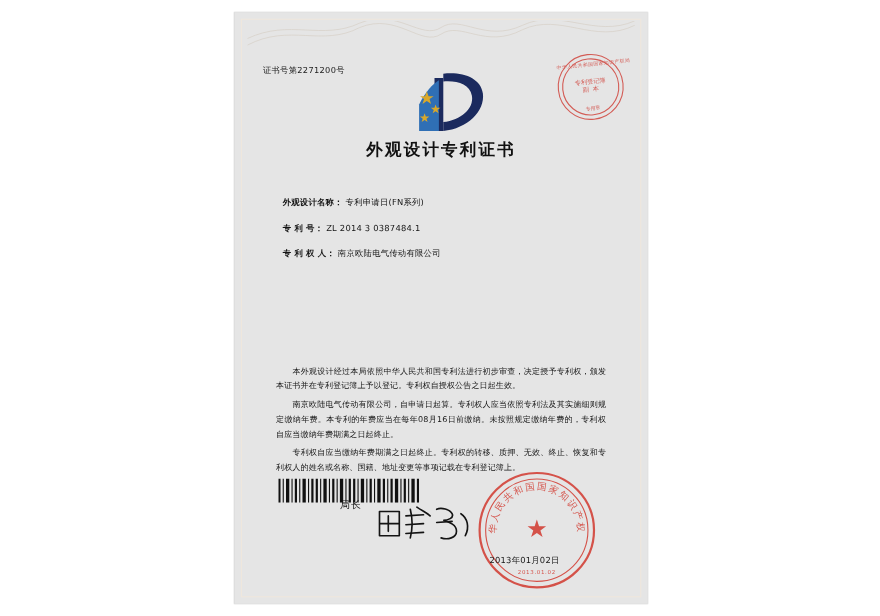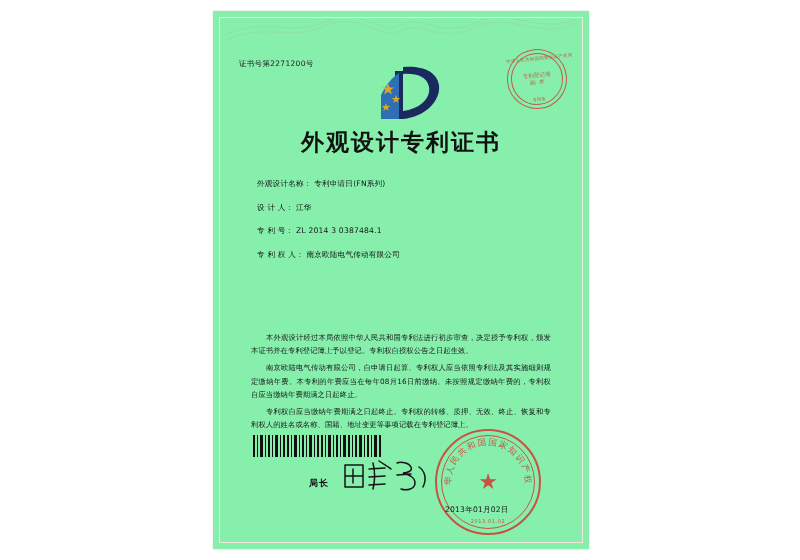--- a/index.html
+++ b/index.html
@@ -19,21 +19,21 @@
     height: 560px;
     background: #ffffff;
   }
   
   .cert {
     position: absolute;
     left: 213px;
     top: 11px;
     width: 376px;
     height: 538px;
-    background: #86efac;
+    background: #e5e5e5;
     box-shadow: 0 0 1px rgba(0,0,0,0.25);
     overflow: hidden;
   }
   .cert-inner {
     position: absolute;
     inset: 0;
     padding: 0;
   }
   
   .cert-border {
@@ -118,41 +118,42 @@
     top: 50px;
     width: 72px;
     height: 62px;
   }
   .title {
     position: absolute;
     left: 0;
     top: 116px;
     width: 376px;
     text-align: center;
-    font-size: 23px;
+    font-size: 15px;
     font-weight: bold;
     letter-spacing: 2px;
     color: #111;
     font-family: "DejaVu Sans", sans-serif;
   }
   .fields {
     position: absolute;
     left: 44px;
     top: 168px;
     width: 300px;
   }
   .field {
     font-size: 7.6px;
     color: #141414;
     margin-bottom: 13.5px;
     letter-spacing: 0.2px;
     white-space: nowrap;
   }
   .field .label {
     display: inline;
+    font-weight: bold;
   }
   .field .value {
     display: inline;
   }
   .body-text {
     position: absolute;
     left: 38px;
     top: 320px;
     width: 300px;
     font-size: 7.3px;
@@ -174,25 +175,24 @@
     height: 22px;
   }
   .barcode .bars {
     width: 100%;
     height: 100%;
   }
   
   .director-label {
     position: absolute;
     left: 96px;
-    top: 466px;
+    top: 442px;
     font-size: 9px;
     color: #111;
     letter-spacing: 1px;
-    font-weight: bold;
   }
   .signature {
     position: absolute;
     left: 126px;
     top: 446px;
     width: 92px;
     height: 38px;
     color: #1a1a1a;
   }
   
@@ -290,24 +290,20 @@
           <polygon points="13,42 14.1,45 17.3,45 14.7,46.9 15.7,50 13,48.1 10.3,50 11.3,46.9 8.7,45 11.9,45"></polygon>
         </g>
       </svg>
 
       <div class="title">外观设计专利证书</div>
 
       <div class="fields">
         <div class="field">
           <span class="label">外观设计名称：</span>
           <span class="value">专利申请日(FN系列)</span>
-        </div>
-        <div class="field">
-          <span class="label">设 计 人：</span>
-          <span class="value">江华</span>
         </div>
         <div class="field">
           <span class="label">专 利 号：</span>
           <span class="value">ZL 2014 3 0387484.1</span>
         </div>
         <div class="field">
           <span class="label">专 利 权 人：</span>
           <span class="value">南京欧陆电气传动有限公司</span>
         </div>
       </div>

